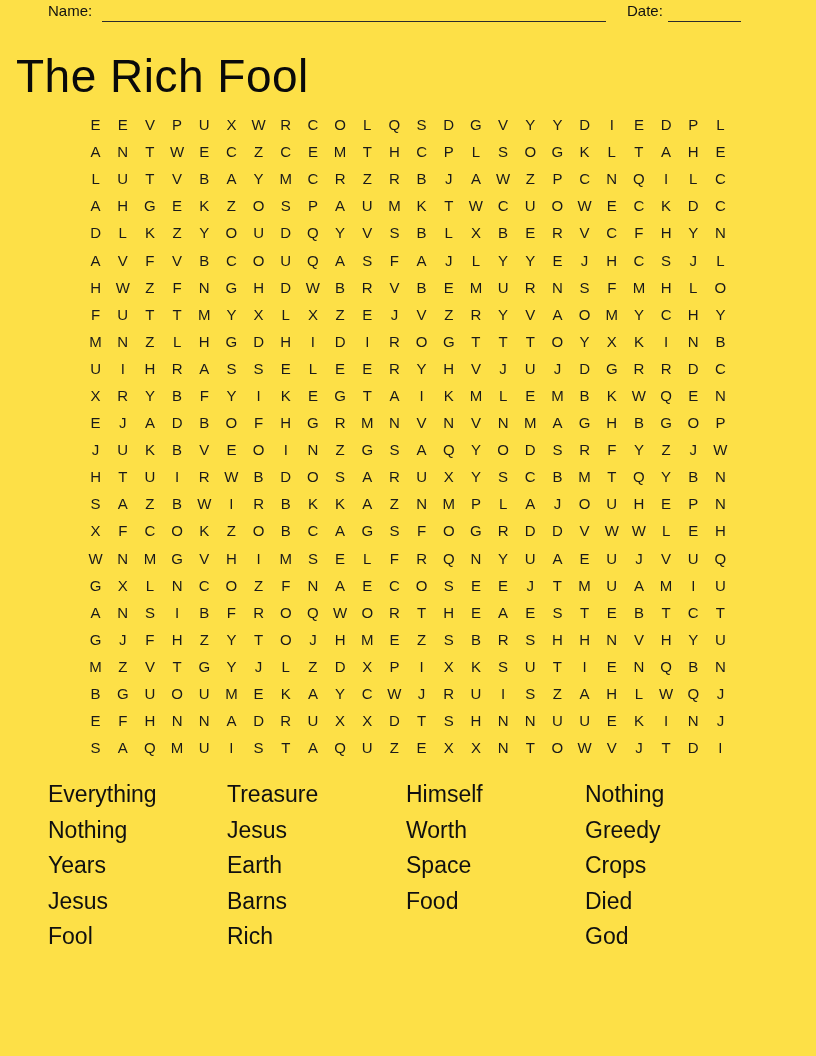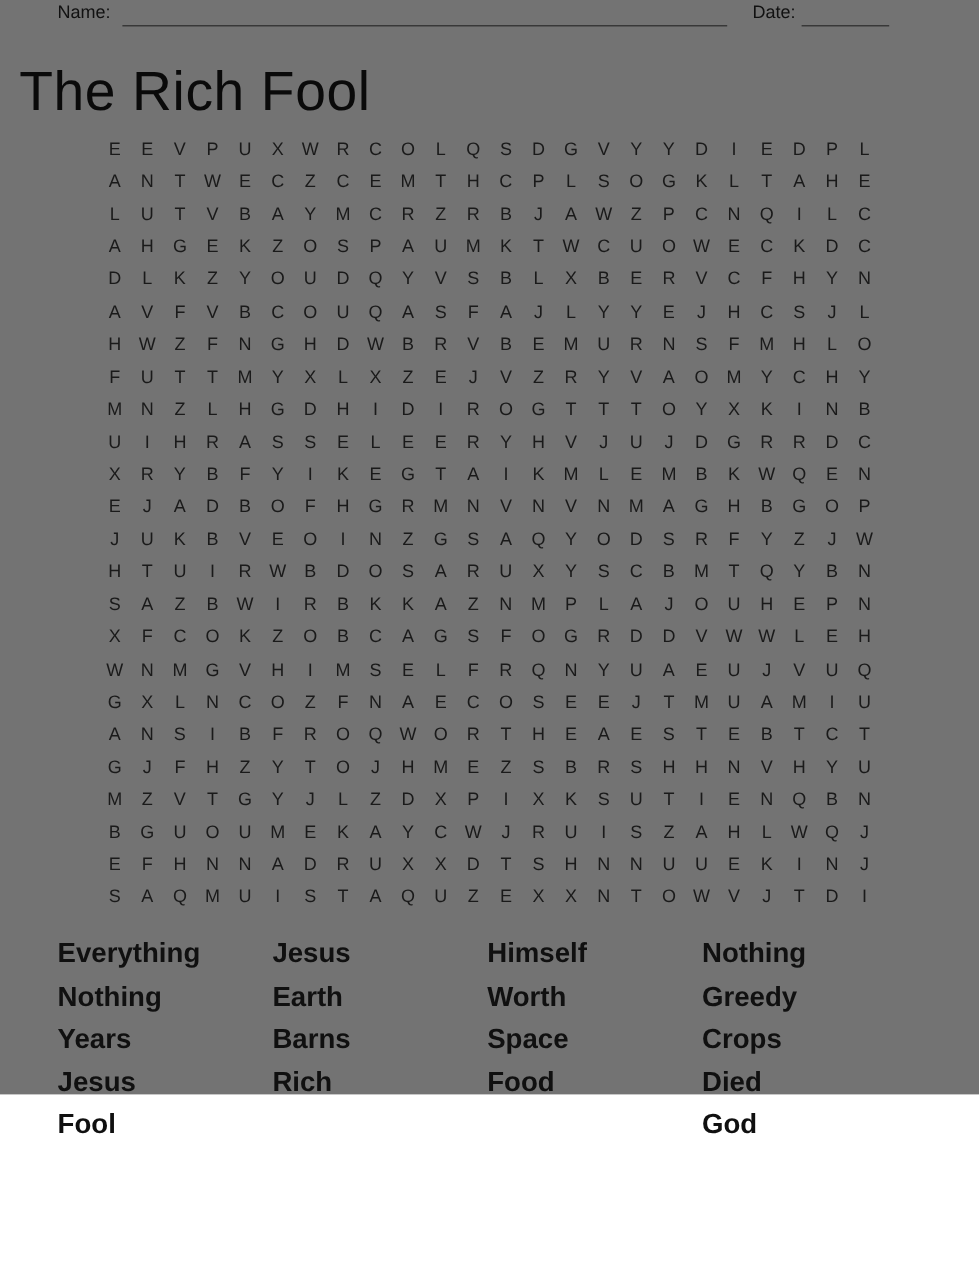--- a/index.html
+++ b/index.html
@@ -2,21 +2,21 @@
 <html><head>
 <meta charset="utf-8">
 <style>
   html, body { margin: 0; padding: 0; background: #ffffff; }
   body {
     width: 816px; height: 1056px;
     font-family: "Liberation Sans", sans-serif;
     color: #000;
     overflow: hidden;
   }
-  .page { position: relative; width: 816px; height: 912px; background: #737373; }
+  .page { position: relative; width: 816px; height: 1056px; background: #fde047; }
 
   
   .hdr-label {
     position: absolute;
     font-size: 15px;
     color: #111;
     top: 2px;
   }
   .name-label { left: 48px; }
   .date-label { left: 627px; }
@@ -59,21 +59,21 @@
     font-weight: 500;
     color: #1a1a1a;
   }
 
   
   .words {
     position: absolute;
     left: 48px; top: 777px;
     display: flex;
   }
-  .word-col { width: 179px; font-weight: bold; }
+  .word-col { width: 179px; }
   .word {
     font-size: 23px;
     line-height: 35.6px;
     color: #101010;
   }
 </style>
 </head>
 <body>
 
 <div class="page">
@@ -668,20 +668,21 @@
 
   <div class="words" id="word-list">
       <div class="word-col">
         <div class="word">Everything</div>
         <div class="word">Nothing</div>
         <div class="word">Years</div>
         <div class="word">Jesus</div>
         <div class="word">Fool</div>
       </div>
       <div class="word-col">
+        <div class="word">Treasure</div>
         <div class="word">Jesus</div>
         <div class="word">Earth</div>
         <div class="word">Barns</div>
         <div class="word">Rich</div>
       </div>
       <div class="word-col">
         <div class="word">Himself</div>
         <div class="word">Worth</div>
         <div class="word">Space</div>
         <div class="word">Food</div>

